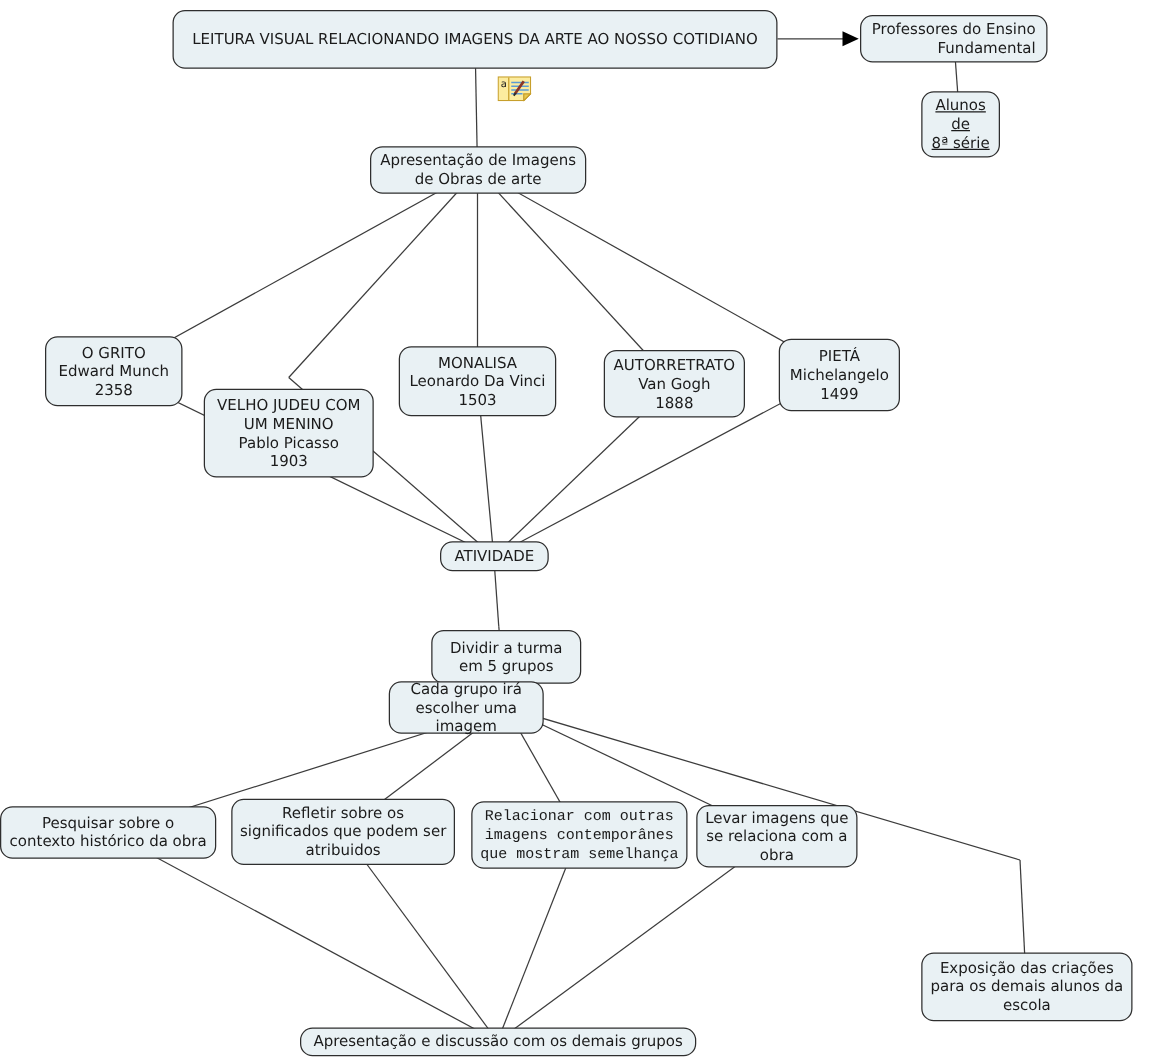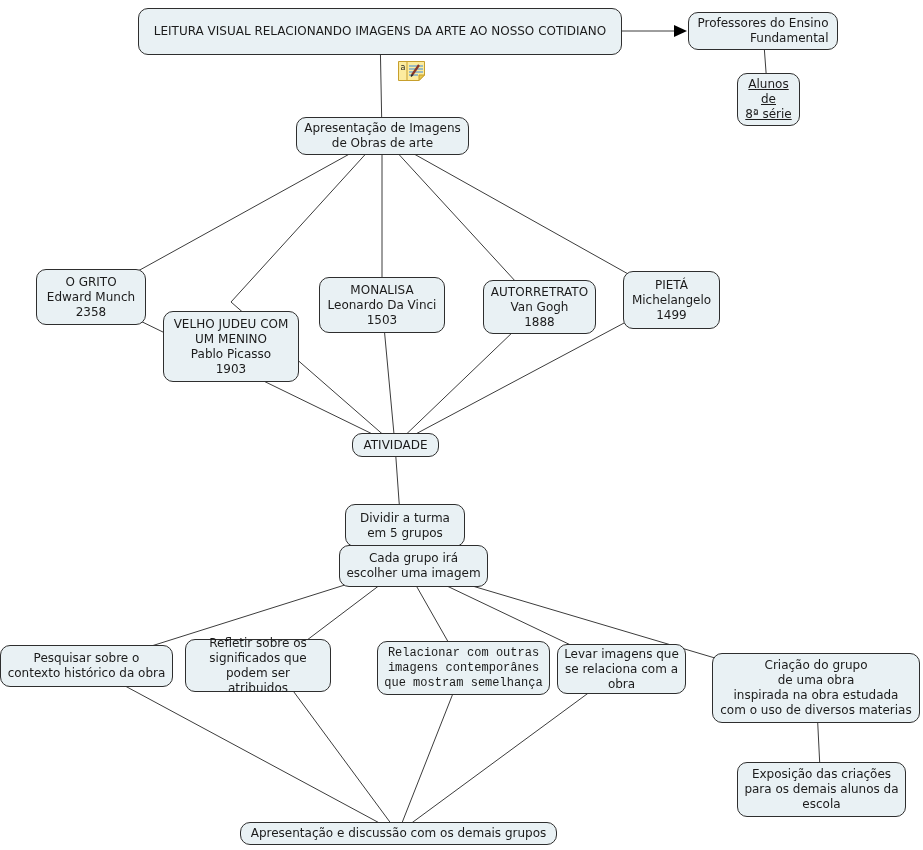--- a/index.html
+++ b/index.html
@@ -33,23 +33,23 @@
   #n-professores  {left:688px;top:12px;  width:150px;height:38px;text-align:right;}
   #n-alunos       {left:737px;top:73px;  width:63px; height:53px;text-decoration:underline;}
   #n-apresentacao {left:296px;top:117px; width:173px;height:38px;}
   #n-ogrito       {left:36px; top:269px; width:110px;height:56px;}
   #n-velho        {left:163px;top:267px; width:136px;height:71px;margin-top:44px;}
   #n-monalisa     {left:319px;top:277px; width:126px;height:56px;}
   #n-autorretrato {left:483px;top:280px; width:113px;height:54px;}
   #n-pieta        {left:623px;top:271px; width:97px; height:58px;}
   #n-atividade    {left:352px;top:433px; width:87px; height:24px;}
   #n-dividir      {left:345px;top:468px; width:120px;height:43px;margin-top:36px;}
-  #n-cadagrupo    {left:339px;top:545px; width:149px;height:42px;text-align:center;}
+  #n-cadagrupo    {left:311px;top:545px; width:124px;height:42px;text-align:center;}
   #n-pesquisar    {left:0;  top:645px; width:173px;height:42px;}
-  #n-refletir     {left:185px;top:639px; width:146px;height:53px;}
+  #n-refletir     {left:185px;top:639px; width:179px;height:53px;}
   #n-relacionar   {left:377px;top:641px; width:173px;height:54px;font-family:Liberation Mono, monospace;}
   #n-levar        {left:557px;top:644px; width:129px;height:50px;}
   #n-criacao      {left:712px;top:653px; width:208px;height:70px;}
   #n-exposicao    {left:737px;top:762px; width:169px;height:55px;}
   #n-final        {left:240px;top:822px; width:317px;height:23px;}
   #annotation-icon{left:398px;top:61px;  width:27px; height:20px;}
 </style>
 </head>
 <body>
 
@@ -145,22 +145,18 @@
 contexto histórico da obra</div>
   <div class="node" id="n-refletir">Refletir sobre os
 significados que podem ser
 atribuidos</div>
   <div class="node" id="n-relacionar">Relacionar com outras
 imagens contemporânes
 que mostram semelhança</div>
   <div class="node" id="n-levar">Levar imagens que
 se relaciona com a
 obra</div>
-  <div class="node" id="n-criacao">Criação do grupo
-de uma obra
-inspirada na obra estudada
-com o uso de diversos materias</div>
   <div class="node" id="n-exposicao">Exposição das criações
 para os demais alunos da
 escola</div>
   <div class="node oneline" id="n-final">Apresentação e discussão com os demais grupos</div>
 
 </div>
 
 </body></html>

